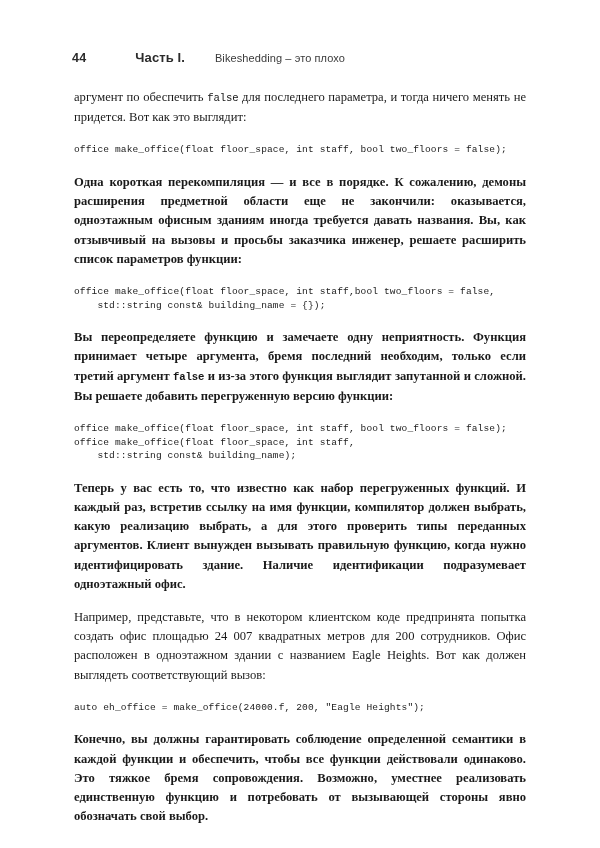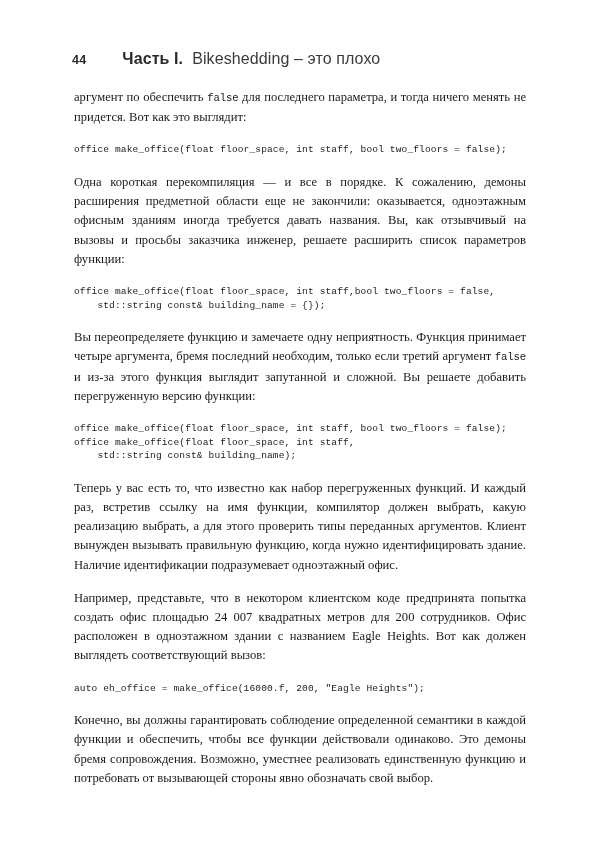--- a/index.html
+++ b/index.html
@@ -29,34 +29,35 @@
     position: absolute;
     left: 72px;
     top: 50px;
     width: 456px;
     height: 18px;
     display: flex;
     align-items: baseline;
     font-family: "Liberation Sans", "DejaVu Sans", sans-serif;
     color: #2b2b2b;
     white-space: nowrap;
+    gap: 21px;
   }
   .rh-folio {
     font-size: 12.5px;
     font-weight: bold;
     letter-spacing: 0.2px;
   }
   .rh-part {
-    font-size: 16px;
+    font-size: 13px;
     font-weight: bold;
-    margin-left: 36px;
+    margin-left: 28px;
     letter-spacing: 0.1px;
   }
   .rh-title {
-    font-size: 16px;
+    font-size: 11px;
     font-weight: normal;
     margin-left: 9px;
     color: #3a3a3a;
     letter-spacing: 0.1px;
   }
 
   
   .column {
     position: absolute;
     left: 74px;
@@ -69,21 +70,21 @@
     font-size: 12.6px;
     line-height: 19.2px;
     text-align: justify;
     text-justify: inter-word;
     hyphens: manual;
     color: #1a1a1a;
   }
   p.para + p.para { margin-top: 14px; }
 
   
-  .block-gap-top { margin-top: 17px; }
+  .block-gap-top { margin-top: 17px; font-weight: bold; }
 
   code.inline {
     font-family: "Liberation Mono", "DejaVu Sans Mono", monospace;
     font-size: 10.6px;
     letter-spacing: -0.1px;
     color: #161616;
     margin-top: 32px;
   }
 
   pre.code {
@@ -123,19 +124,19 @@
     <p class="para block-gap-top"><span>Вы переопределяете функцию и замечаете одну неприятность. Функция принимает четыре аргумента, бремя последний необходим, только если третий аргумент </span><code class="inline">false</code><span> и из-за этого функция выглядит запутанной и сложной. Вы решаете добавить перегруженную версию функции:</span></p>
 
     <pre class="code">office make_office(float floor_space, int staff, bool two_floors = false);
 office make_office(float floor_space, int staff,
     std::string const&amp; building_name);</pre>
 
     <p class="para block-gap-top">Теперь у вас есть то, что известно как набор перегруженных функций. И каждый раз, встретив ссылку на имя функции, компилятор должен выбрать, какую реализацию выбрать, а для этого проверить типы переданных аргументов. Клиент вынужден вызывать правильную функцию, когда нужно идентифицировать здание. Наличие идентификации подразумевает одноэтажный офис.</p>
 
     <p class="para">Например, представьте, что в некотором клиентском коде предпринята попытка создать офис площадью 24 007 квадратных метров для 200 сотрудников. Офис расположен в одноэтажном здании с названием Eagle Heights. Вот как должен выглядеть соответствующий вызов:</p>
 
-    <pre class="code">auto eh_office = make_office(16000.f, 200, "Eagle Heights");</pre>
+    <pre class="code">auto eh_office = make_office(24000.f, 200, "Eagle Heights");</pre>
 
-    <p class="para block-gap-top">Конечно, вы должны гарантировать соблюдение определенной семантики в каждой функции и обеспечить, чтобы все функции действовали одинаково. Это демоны бремя сопровождения. Возможно, уместнее реализовать единственную функцию и потребовать от вызывающей стороны явно обозначать свой выбор.</p>
+    <p class="para block-gap-top">Конечно, вы должны гарантировать соблюдение определенной семантики в каждой функции и обеспечить, чтобы все функции действовали одинаково. Это тяжкое бремя сопровождения. Возможно, уместнее реализовать единственную функцию и потребовать от вызывающей стороны явно обозначать свой выбор.</p>
 
 
   </div>
 </div>
 
 </body></html>

